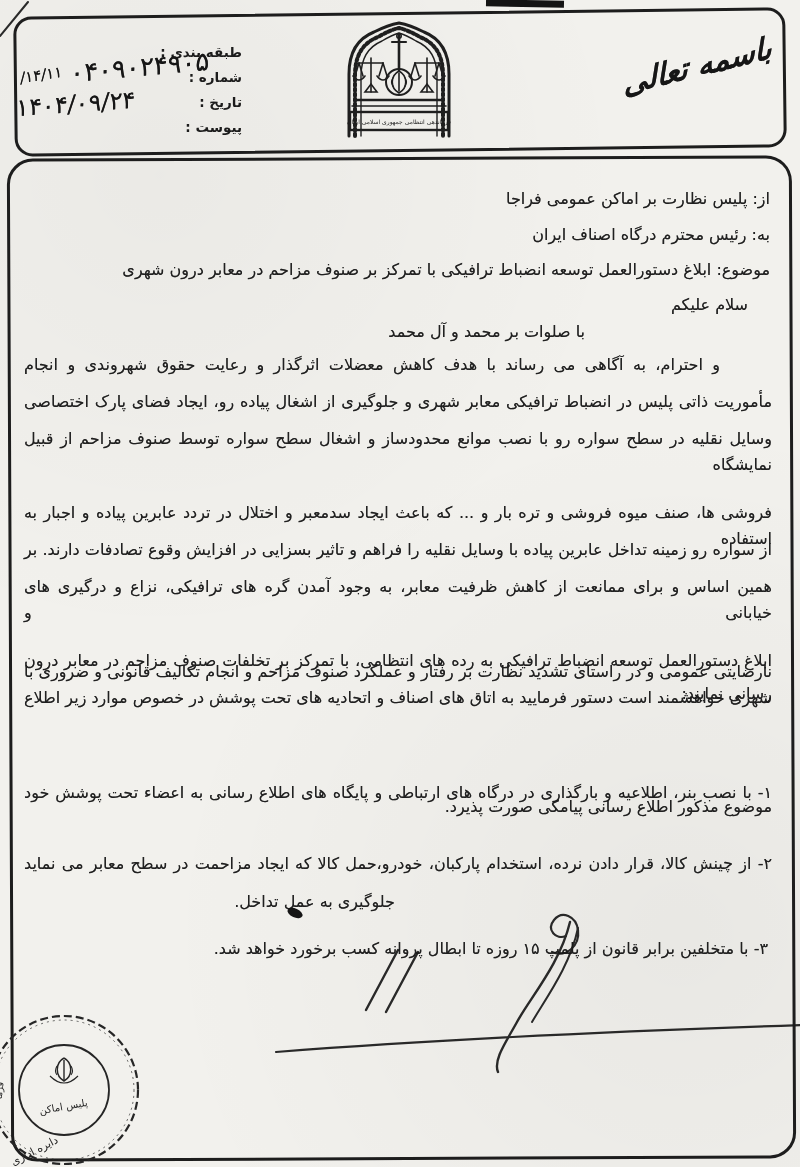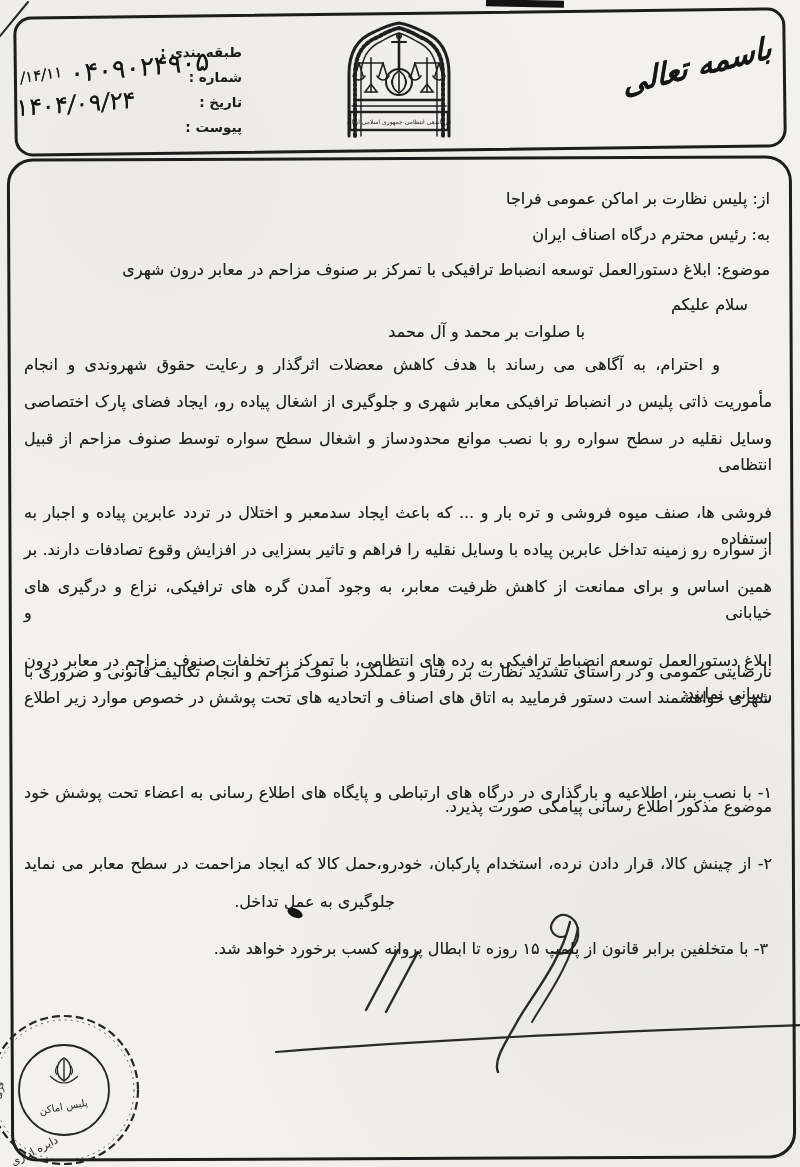--- a/index.html
+++ b/index.html
@@ -136,21 +136,21 @@
   <div class="box body-box"></div>
 
   <div class="tline bold" style="right:30px;top:186px;">از: پلیس نظارت بر اماکن عمومی فراجا</div>
   <div class="tline bold" style="right:30px;top:222px;">به: رئیس محترم درگاه اصناف ایران</div>
   <div class="tline bold" style="right:30px;top:257px;">موضوع: ابلاغ دستورالعمل توسعه انضباط ترافیکی با تمرکز بر صنوف مزاحم در معابر درون شهری</div>
   <div class="tline" style="right:52px;top:292px;">سلام علیکم</div>
   <div class="tline bold" style="right:215px;top:319px;">با صلوات بر محمد و آل محمد</div>
 
   <div class="jline" style="top:389px;">مأموریت ذاتی پلیس در انضباط ترافیکی معابر شهری و جلوگیری از اشغال پیاده رو، ایجاد فضای پارک اختصاصی</div>
   <div class="jline" style="top:352px;padding-right:52px;">و احترام، به آگاهی می رساند با هدف کاهش معضلات اثرگذار و رعایت حقوق شهروندی و انجام</div>
-  <div class="jline" style="top:426px;">وسایل نقلیه در سطح سواره رو با نصب موانع محدودساز و اشغال سطح سواره توسط صنوف مزاحم از قبیل انتظامی</div>
+  <div class="jline" style="top:426px;">وسایل نقلیه در سطح سواره رو با نصب موانع محدودساز و اشغال سطح سواره توسط صنوف مزاحم از قبیل نمایشگاه</div>
   <div class="jline" style="top:500px;">فروشی ها، صنف میوه فروشی و تره بار و ... که باعث ایجاد سدمعبر و اختلال در تردد عابرین پیاده و اجبار به استفاده</div>
   <div class="jline" style="top:537px;">از سواره رو زمینه تداخل عابرین پیاده با وسایل نقلیه را فراهم و تاثیر بسزایی در افزایش وقوع تصادفات دارند. بر</div>
   <div class="jline" style="top:574px;">همین اساس و برای ممانعت از کاهش ظرفیت معابر، به وجود آمدن گره های ترافیکی، نزاع و درگیری های خیابانی و</div>
   <div class="jline" style="top:611px;margin-top:48px;">نارضایتی عمومی و در راستای تشدید نظارت بر رفتار و عملکرد صنوف مزاحم و انجام تکالیف قانونی و ضروری با</div>
   <div class="jline" style="top:648px;">ابلاغ دستورالعمل توسعه انضباط ترافیکی به رده های انتظامی، با تمرکز بر تخلفات صنوف مزاحم در معابر درون</div>
   <div class="jline" style="top:685px;">شهری خواهشمند است دستور فرمایید به اتاق های اصناف و اتحادیه های تحت پوشش در خصوص موارد زیر اطلاع</div>
   <div class="tline" style="right:28px;top:681px;">رسانی نمایند:</div>
 
   <div class="jline" style="top:757px;margin-top:23px;">۱- با نصب بنر، اطلاعیه و بارگذاری در درگاه های ارتباطی و پایگاه های اطلاع رسانی به اعضاء تحت پوشش خود</div>
   <div class="tline" style="right:28px;top:794px;">موضوع مذکور اطلاع رسانی پیامکی صورت پذیرد.</div>

